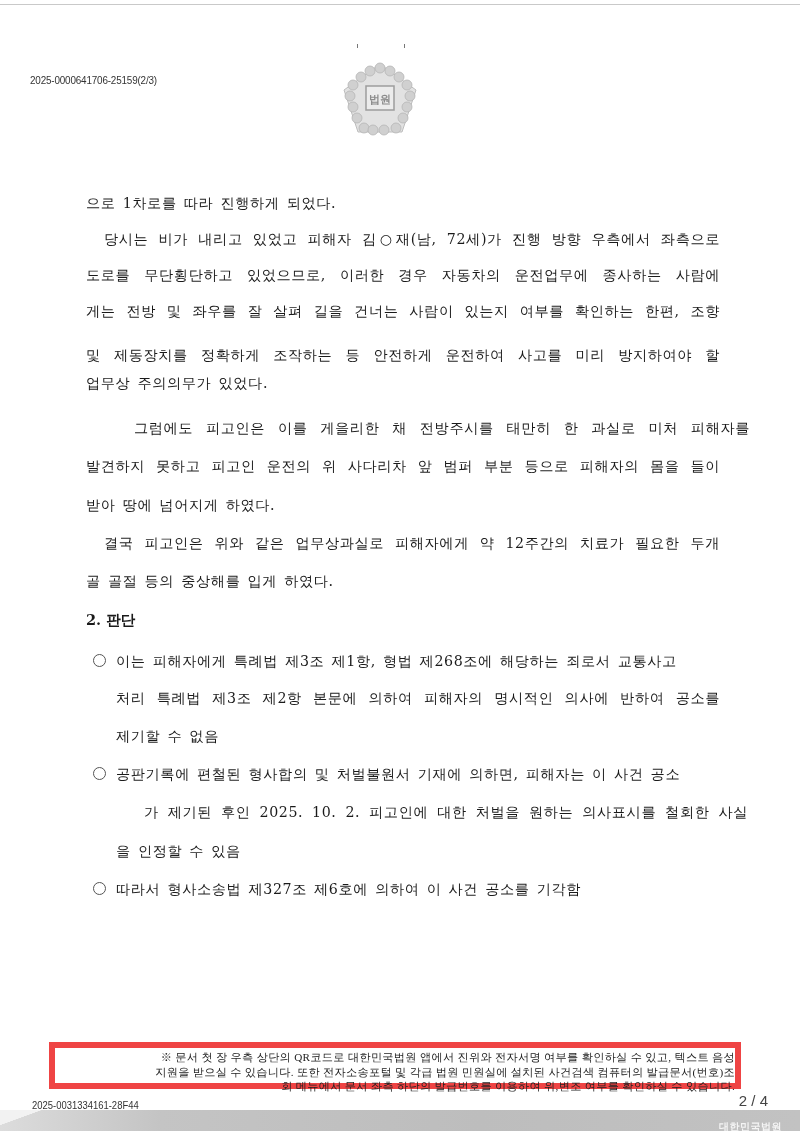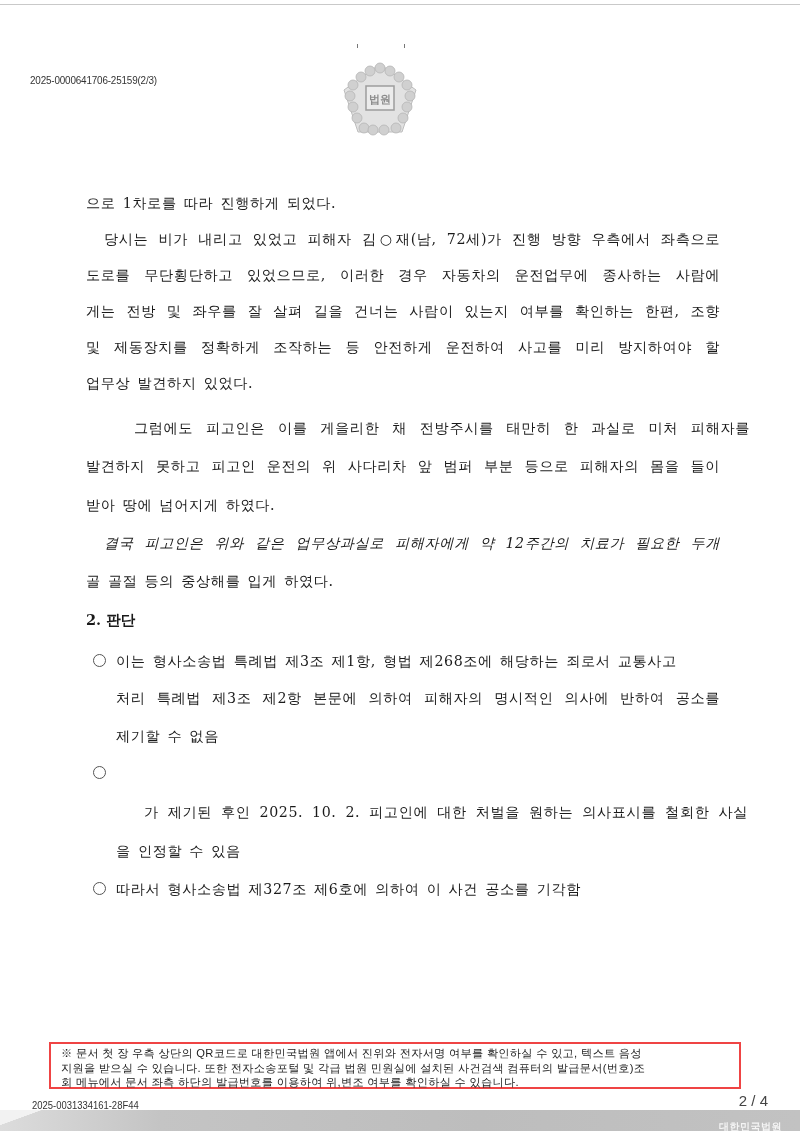--- a/index.html
+++ b/index.html
@@ -32,24 +32,24 @@
       position: absolute; left: 86px; top: 611px;
       font-size: 14.5px; font-weight: bold;
     }
     .bullet-line { position: absolute; left: 93px; white-space: nowrap; }
     .bullet {
       display: inline-block; width: 11px; height: 11px; border: 1px solid #555;
       border-radius: 50%; margin-right: 10px; vertical-align: -1px;
     }
     .notice {
       position: absolute; left: 49px; top: 1042px; width: 692px; height: 47px;
-      border: 2px solid #ef4444; box-sizing: border-box;
+      border: 6px solid #ef4444; box-sizing: border-box;
       padding: 2px 0 0 10px;
-      font-family: Liberation Sans, sans-serif;
-      font-size: 11.2px; line-height: 14.5px; color: #222; letter-spacing: 0.3px;
+      font-family: Liberation Serif, serif;
+      font-size: 11.2px; line-height: 14.5px; color: #222; letter-spacing: 0.3px; text-align: right;
     }
     .notice div { white-space: nowrap; }
     .page-num {
       position: absolute; right: 32px; top: 1092px;
       font-family: "Liberation Sans", sans-serif; font-size: 15px; color: #444;
     }
     .issue-no {
       position: absolute; left: 32px; top: 1099px;
       font-family: "Liberation Sans", sans-serif; font-size: 10.5px; color: #333;
       transform: scaleX(0.9); transform-origin: left center;
@@ -106,42 +106,42 @@
     <text x="40" y="43" font-size="11" text-anchor="middle" fill="#8c8c8c" font-family="DejaVu Sans, sans-serif" font-weight="bold">법원</text>
   </svg>
 </div>
 
 <div>
   <div class="body-text line" style="top:194px; left:86px;">으로 1차로를 따라 진행하게 되었다.</div>
 
   <div class="body-text line justify" style="top:230px; left:104px; width:616px;">당시는 비가 내리고 있었고 피해자 김○재(남, 72세)가 진행 방향 우측에서 좌측으로</div>
   <div class="body-text line justify" style="top:266px; left:86px; width:634px;">도로를 무단횡단하고 있었으므로, 이러한 경우 자동차의 운전업무에 종사하는 사람에</div>
   <div class="body-text line justify" style="top:302px; left:86px; width:634px;">게는 전방 및 좌우를 잘 살펴 길을 건너는 사람이 있는지 여부를 확인하는 한편, 조향</div>
-  <div class="body-text line justify" style="top:338px; left:86px; width:634px;">및 제동장치를 정확하게 조작하는 등 안전하게 운전하여 사고를 미리 방지하여야 할</div>
-  <div class="body-text line" style="top:374px; left:86px;">업무상 발견하지 있었다.</div>
+  <div class="body-text line justify" style="top:346px; left:86px; width:634px;">및 제동장치를 정확하게 조작하는 등 안전하게 운전하여 사고를 미리 방지하여야 할</div>
+  <div class="body-text line" style="top:374px; left:86px;">업무상 주의의무가 있었다.</div>
 
   <div class="body-text line justify" style="top:419px; left:104px; width:616px;margin-left:30px;">그럼에도 피고인은 이를 게을리한 채 전방주시를 태만히 한 과실로 미처 피해자를</div>
   <div class="body-text line justify" style="top:457px; left:86px; width:634px;">발견하지 못하고 피고인 운전의 위 사다리차 앞 범퍼 부분 등으로 피해자의 몸을 들이</div>
   <div class="body-text line" style="top:496px; left:86px;">받아 땅에 넘어지게 하였다.</div>
 
-  <div class="body-text line justify" style="top:534px; left:104px; width:616px;font-style:italic;">결국 피고인은 위와 같은 업무상과실로 피해자에게 약 12주간의 치료가 필요한 두개</div>
+  <div class="body-text line justify" style="top:534px; left:104px; width:616px;">결국 피고인은 위와 같은 업무상과실로 피해자에게 약 12주간의 치료가 필요한 두개</div>
   <div class="body-text line" style="top:572px; left:86px;">골 골절 등의 중상해를 입게 하였다.</div>
 </div>
 
 <div class="heading">2. 판단</div>
 
 <div>
   <div class="body-text bullet-line" style="top:652px; left:93px; width:627px;">
-    <span class="bullet"></span><span>이는 형사소송법 특례법 제3조 제1항, 형법 제268조에 해당하는 죄로서 교통사고</span>
+    <span class="bullet"></span><span>이는 피해자에게 특례법 제3조 제1항, 형법 제268조에 해당하는 죄로서 교통사고</span>
   </div>
   <div class="body-text line justify" style="top:689px; left:116px; width:604px;">처리 특례법 제3조 제2항 본문에 의하여 피해자의 명시적인 의사에 반하여 공소를</div>
   <div class="body-text line" style="top:727px; left:116px;">제기할 수 없음</div>
 
   <div class="body-text bullet-line" style="top:765px; left:93px; width:627px;">
-    <span class="bullet"></span>
+    <span class="bullet"></span><span>공판기록에 편철된 형사합의 및 처벌불원서 기재에 의하면, 피해자는 이 사건 공소</span>
   </div>
   <div class="body-text line justify" style="top:803px; left:116px; width:604px;margin-left:28px;">가 제기된 후인 2025. 10. 2. 피고인에 대한 처벌을 원하는 의사표시를 철회한 사실</div>
   <div class="body-text line" style="top:842px; left:116px;">을 인정할 수 있음</div>
 
   <div class="body-text bullet-line" style="top:880px; left:93px;">
     <span class="bullet"></span><span>따라서 형사소송법 제327조 제6호에 의하여 이 사건 공소를 기각함</span>
   </div>
 </div>
 
 <div class="notice">

